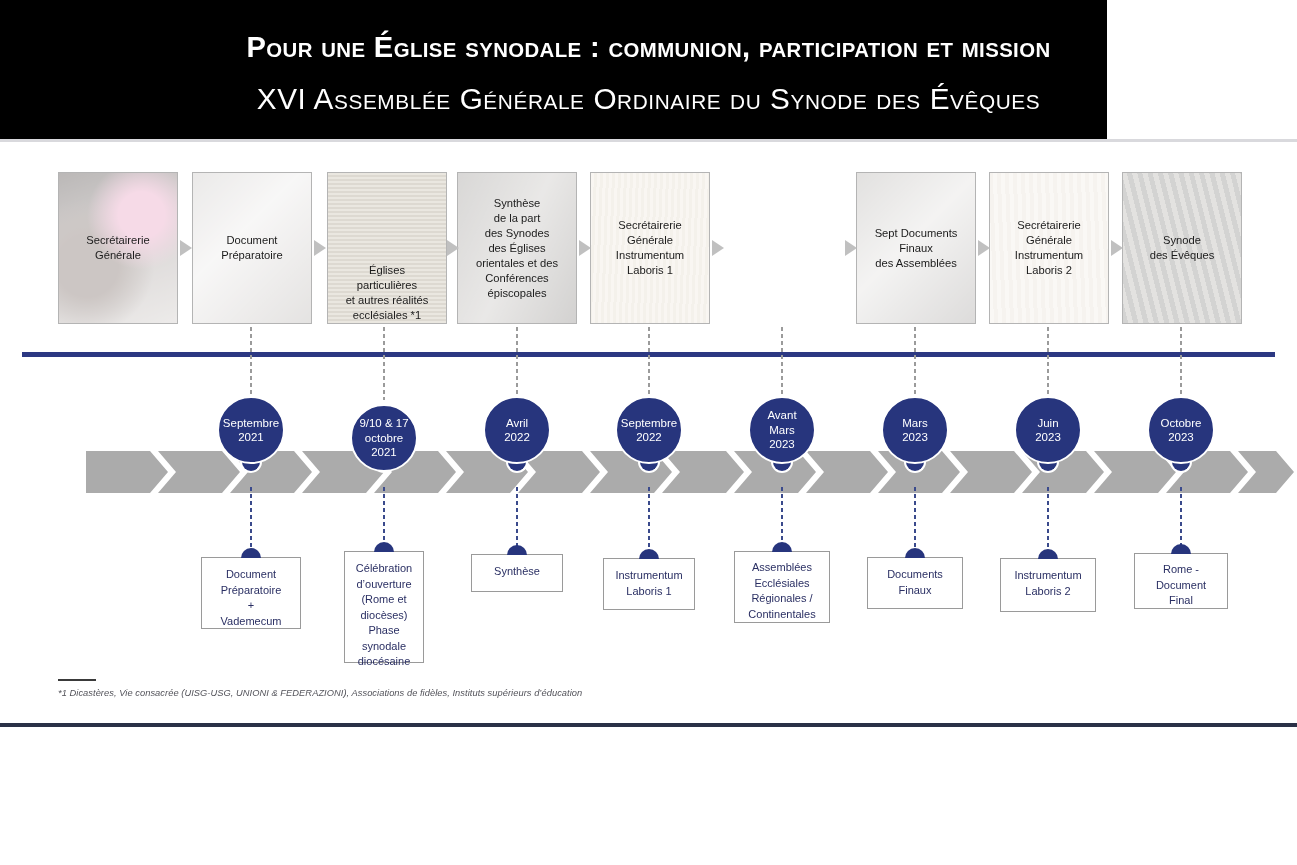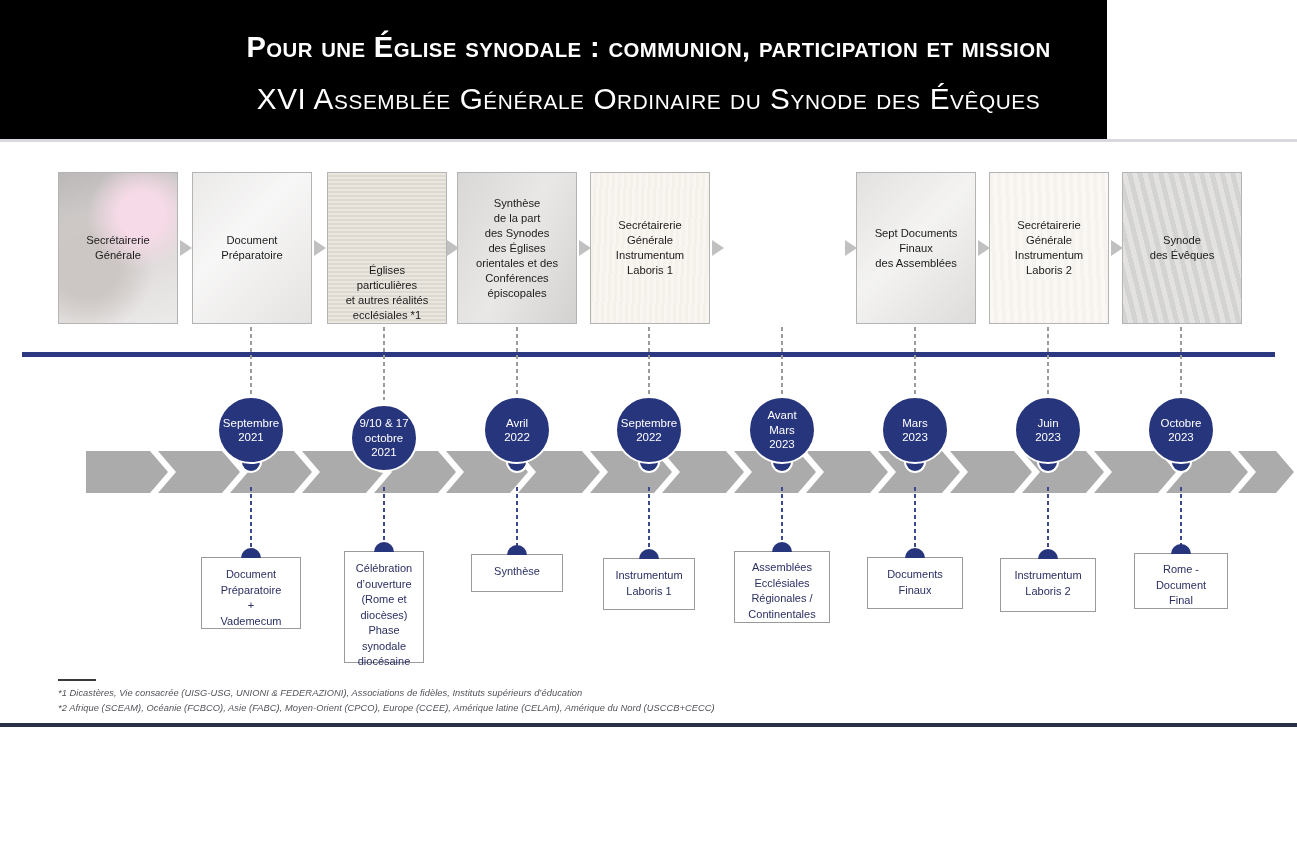--- a/index.html
+++ b/index.html
@@ -440,21 +440,20 @@
         <path d="M1008,0 H1072 L1090,21 L1072,42 H1008 L1026,21 Z"></path>
         <path d="M1080,0 H1144 L1162,21 L1144,42 H1080 L1098,21 Z"></path>
         <path d="M1152,0 H1190 L1208,21 L1190,42 H1152 L1170,21 Z"></path>
         <rect x="0" y="0" width="20" height="42"></rect>
       </g>
     </svg>
   </div>
 
   <div class="fn-rule"></div>
   <div class="footnote fn1">*1 Dicastères, Vie consacrée (UISG-USG, UNIONI &amp; FEDERAZIONI), Associations de fidèles, Instituts supérieurs d’éducation</div>
-  <div class="footnote fn2">*2 Afrique (SCEAM), Océanie (FCBCO), Asie (FABC), Moyen-Orient (CPCO), Europe (CCEE), Amérique latine (CELAm), Amérique du Nord (USCCB+CECC)</div>
 
   <div class="footer-rule"></div>
   <div class="footer-area">
     
     
   </div>
 
 </div>
 
 </body></html>

